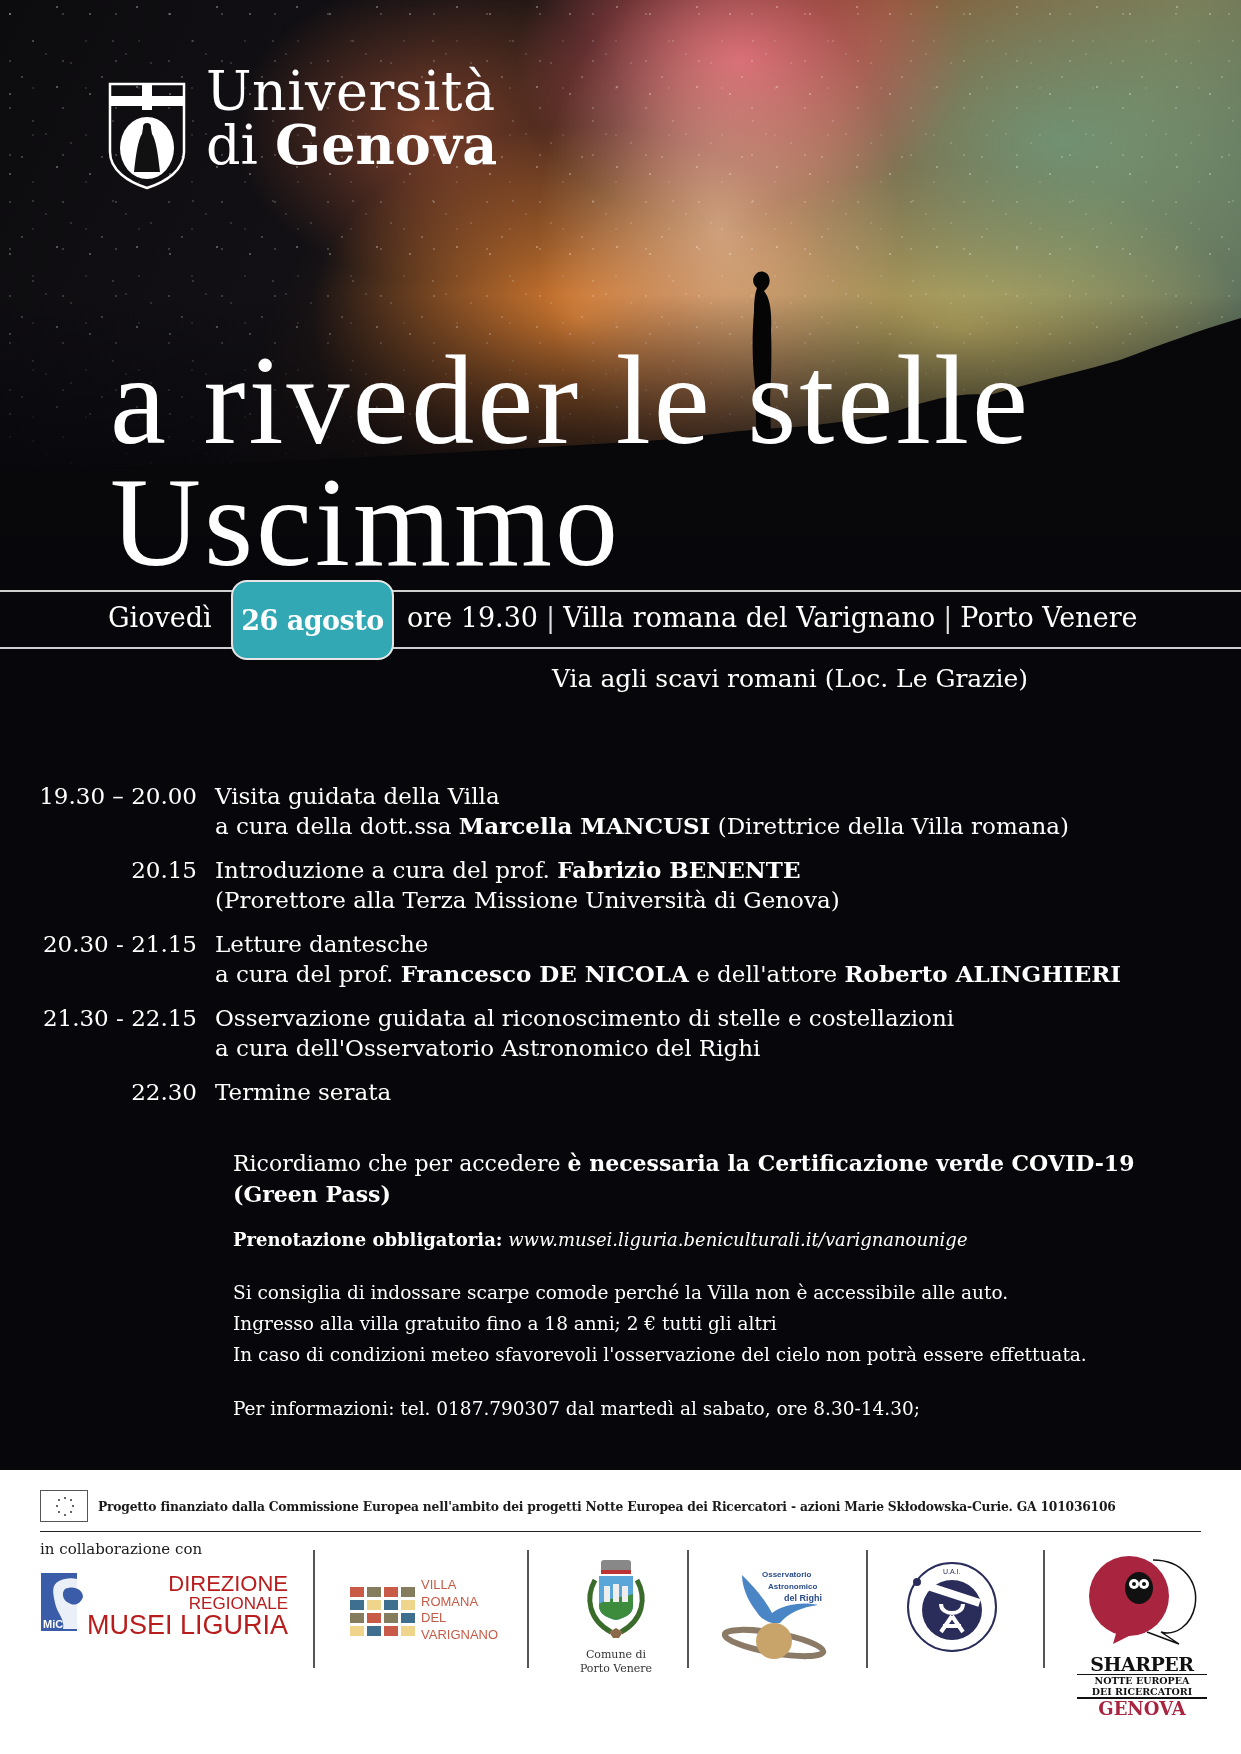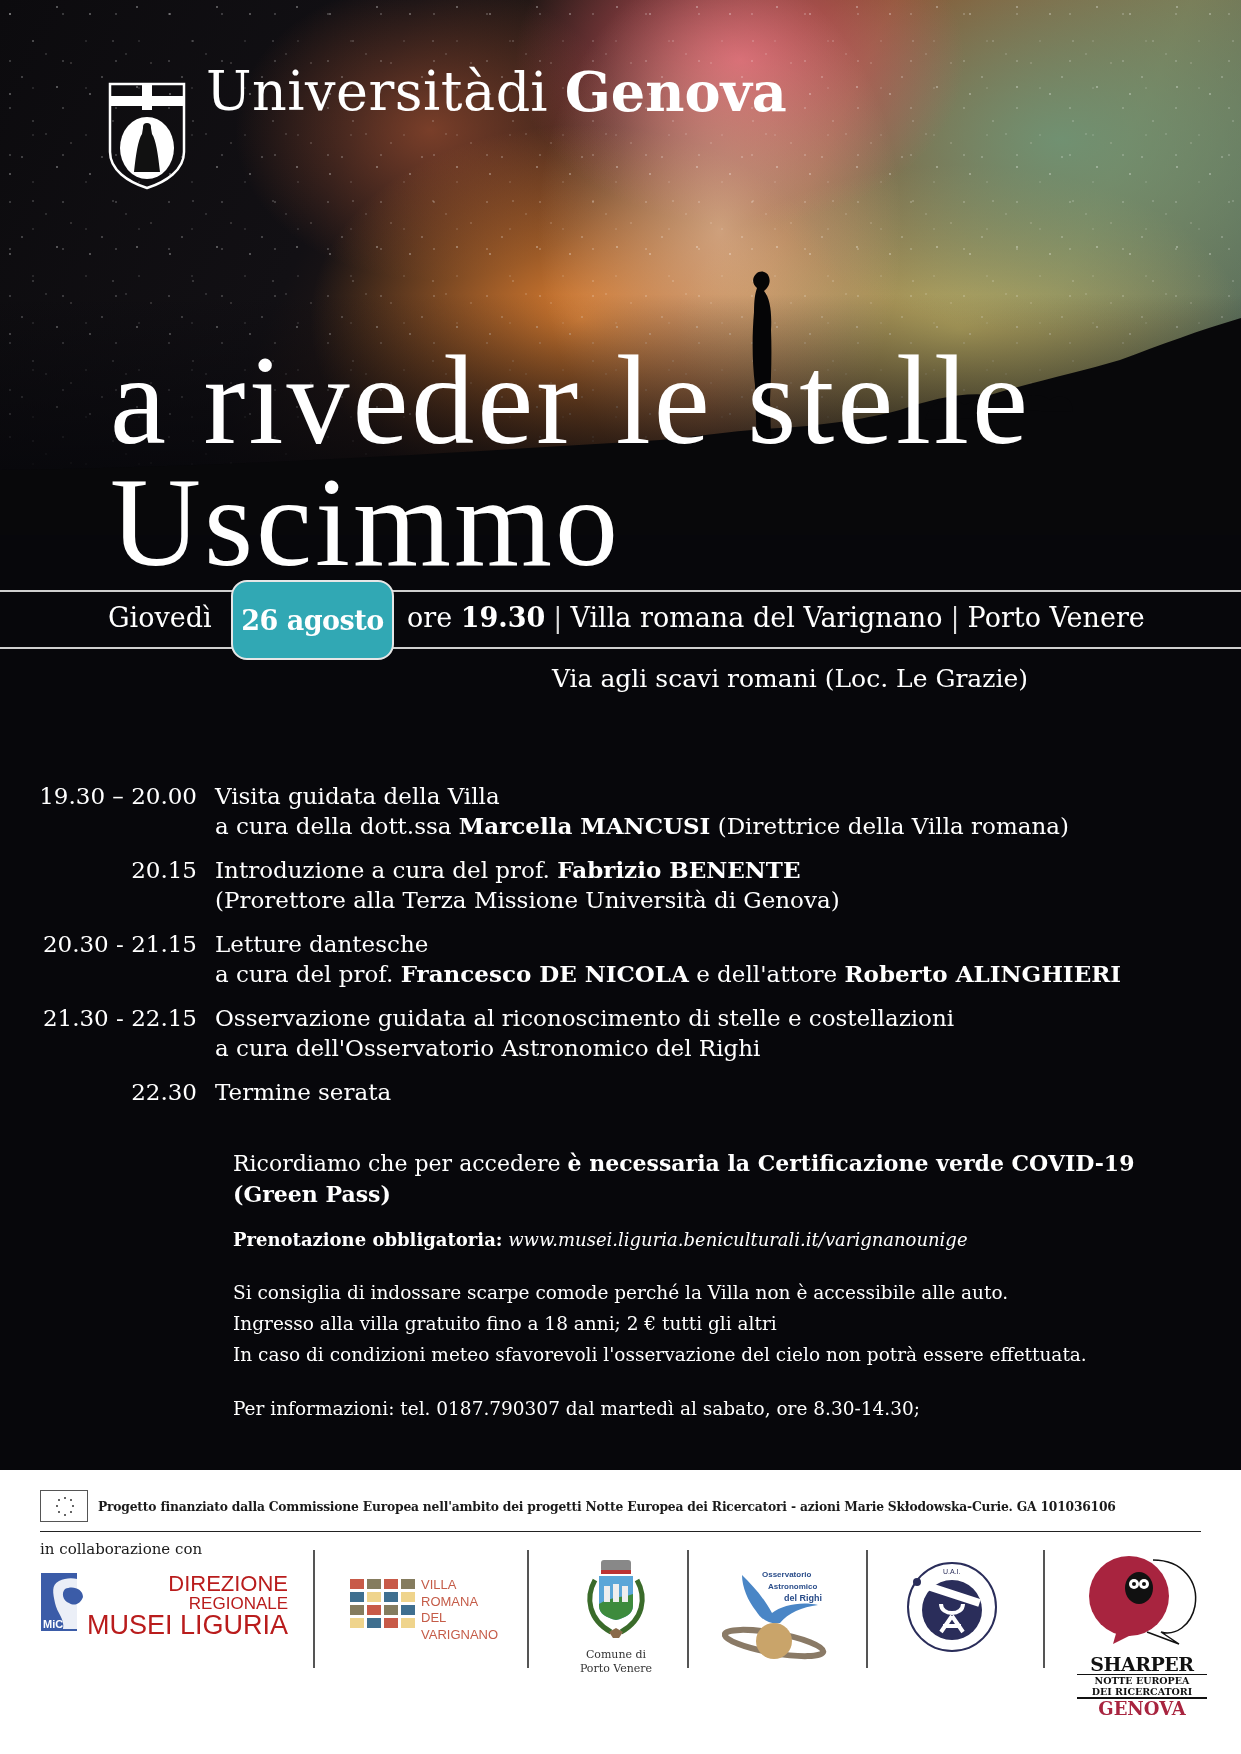--- a/index.html
+++ b/index.html
@@ -26,35 +26,35 @@
       radial-gradient(1px 1px at 71px 63px, rgba(255,240,230,0.7), transparent),
       radial-gradient(1.2px 1.2px at 22px 77px, rgba(255,255,255,0.7), transparent),
       radial-gradient(1px 1px at 46px 54px, rgba(255,255,255,0.6), transparent);
     background-size: 80px 80px; opacity: 0.75;
   }
   .stars.s2 { background-size: 53px 47px; opacity: 0.5; }
   .ground { position: absolute; left: 0; top: 0; width: 1241px; height: 535px; }
 
   .logo { position: absolute; left: 108px; top: 66px; display: flex; align-items: flex-start; }
   .shield { width: 78px; height: 108px; margin-right: 20px; margin-top: 16px; }
-  .uni-text { display: flex; flex-direction: row; line-height: 0.98; }
+  .uni-text { display: flex; flex-direction: column; line-height: 0.98; }
   .uni-line1 { font-family: "DejaVu Serif", serif; font-size: 54px; font-weight: normal; letter-spacing: 0.5px; }
   .uni-line2 { font-family: "DejaVu Serif", serif; font-size: 54px; }
   .uni-line2 b { font-weight: bold; }
 
   .headline { position: absolute; left: 110px; top: 340px; font-family: "Liberation Serif", serif; font-size: 126px; line-height: 122px; letter-spacing: 3px; color: #fff; }
   .headline div { white-space: nowrap; }
 
   
   .datebar { position: absolute; left: 0; top: 590px; width: 1241px; height: 59px; border-top: 2px solid #cfcfcf; border-bottom: 2px solid #cfcfcf; }
   .datebar-row { position: absolute; top: 598px; left: 0; width: 1241px; height: 44px; display: flex; align-items: center; font-family: "DejaVu Serif", serif; font-size: 27px; color: #fff; white-space: nowrap; }
   .dow { position: absolute; left: 108px; top: 4px; }
   .date-badge { position: absolute; left: 231px; top: -18px; width: 163px; height: 80px; background: #31a8b4; border: 2px solid #e6e6e6; border-radius: 16px; display: flex; align-items: center; justify-content: center; font-weight: bold; font-size: 27px; letter-spacing: -0.5px; }
   .date-rest { position: absolute; left: 407px; top: 4px; }
-  .date-rest b { font-weight: bold; }
+  .date-rest b { font-weight: normal; }
   .sep { display: inline-block; margin: 0 8px; font-weight: normal; color: #ddd; }
   .address { position: absolute; left: 552px; top: 664px; font-family: "DejaVu Serif", serif; font-size: 25px; color: #fff; white-space: nowrap; }
 
   
   .prog-title { position: absolute; left: 233px; top: 720px; font-family: "DejaVu Serif", serif; font-weight: bold; font-size: 33px; letter-spacing: 0.5px; }
   .prog-list { position: absolute; left: 0; top: 781px; width: 1241px; }
   .prog-item { display: flex; margin-bottom: 14px; font-family: "DejaVu Serif", serif; font-size: 23px; line-height: 30px; }
   .prog-time { width: 215px; text-align: right; padding-right: 18px; flex: 0 0 auto; white-space: nowrap; }
   .prog-body { flex: 1; white-space: nowrap; }
   .prog-body b { font-weight: bold; }
@@ -80,21 +80,21 @@
   .vdiv { position: absolute; top: 80px; width: 2px; height: 118px; background: #555; }
 
   .musei { position: absolute; left: 41px; top: 103px; display: flex; align-items: flex-start; }
   .musei-mark { width: 36px; height: 58px; background: #3b5ca8; position: relative; margin-right: 10px; }
   .musei-mark span { position: absolute; left: 2px; bottom: 1px; color: #fff; font-family: "Liberation Sans", sans-serif; font-size: 11px; font-weight: bold; }
   .musei-text { color: #b91c1c; font-family: Liberation Sans, sans-serif; line-height: 1; text-align: right; }
   .musei-text .l1 { font-size: 22px; }
   .musei-text .l2 { font-size: 17px; }
   .musei-text .l3 { font-size: 27px; }
 
-  .villa { position: absolute; left: 350px; top: 107px; display: flex; align-items: flex-start; }
+  .villa { position: absolute; left: 350px; top: 107px; display: flex; align-items: center; }
   .villa-grid { display: grid; grid-template-columns: repeat(4, 14px); grid-auto-rows: 10px; gap: 3px; margin-right: 6px; margin-top: 2px; }
   .villa-grid span { display: block; }
   .villa-text { color: #c55c48; font-family: "Liberation Sans", sans-serif; font-size: 13px; line-height: 16.5px; }
 
   .comune { position: absolute; left: 568px; top: 88px; width: 96px; text-align: center; }
   .crest { width: 70px; height: 86px; margin: 0 auto; }
   .comune-text { font-family: "DejaVu Serif", serif; font-size: 11px; line-height: 14px; color: #333; }
 
   .osserv { position: absolute; left: 722px; top: 95px; width: 110px; height: 100px; }
   .uai { position: absolute; left: 905px; top: 90px; width: 94px; height: 94px; }

